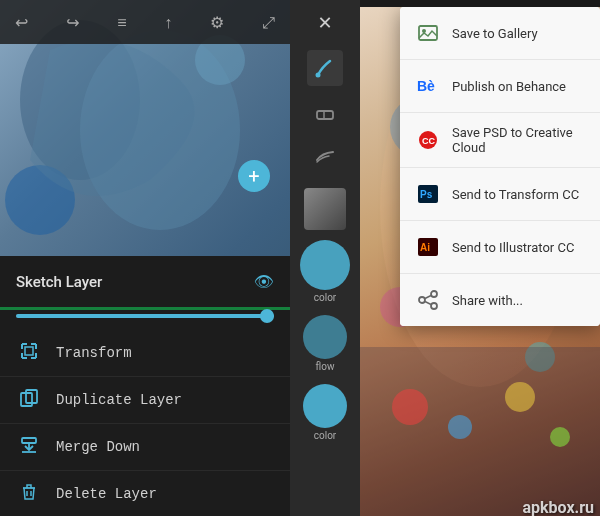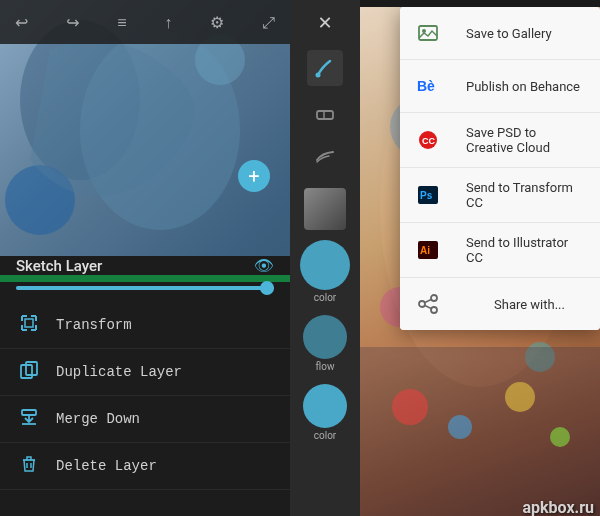--- a/index.html
+++ b/index.html
@@ -56,22 +56,22 @@
       width: 290px;
       height: 260px;
       background: #1c1c1c;
       z-index: 10;
     }
 
     #layer-header {
       display: flex;
       align-items: center;
       justify-content: space-between;
-      padding: 0 16px;
-      border-bottom: 7px solid #15803d;
+      padding: 16px 16px;
+      border-bottom: 3px solid #15803d;
     }
     #layer-name {
       color: #e0e0e0;
       font-size: 15px;
       font-weight: 500;
     }
     #eye-icon {
       color: #4db6d8;
       font-size: 16px;
       cursor: pointer;
@@ -239,26 +239,26 @@
     }
 
     .menu-item {
       display: flex;
       align-items: center;
       padding: 12px 14px;
       cursor: pointer;
       border-bottom: 1px solid #e5e5e5;
       background: #f8f8f8;
     }
-    .menu-item:last-child { border-bottom: none; gap: 28px; }
+    .menu-item:last-child { border-bottom: none; }
 
     .menu-icon {
       width: 28px;
       height: 28px;
-      margin-right: 24px;
+      margin-right: 10px;
       flex-shrink: 0;
       display: flex;
       align-items: center;
       justify-content: center;
       font-size: 15px;
     }
     .menu-text {
       color: #333;
       font-size: 13px;
       font-weight: 400;

